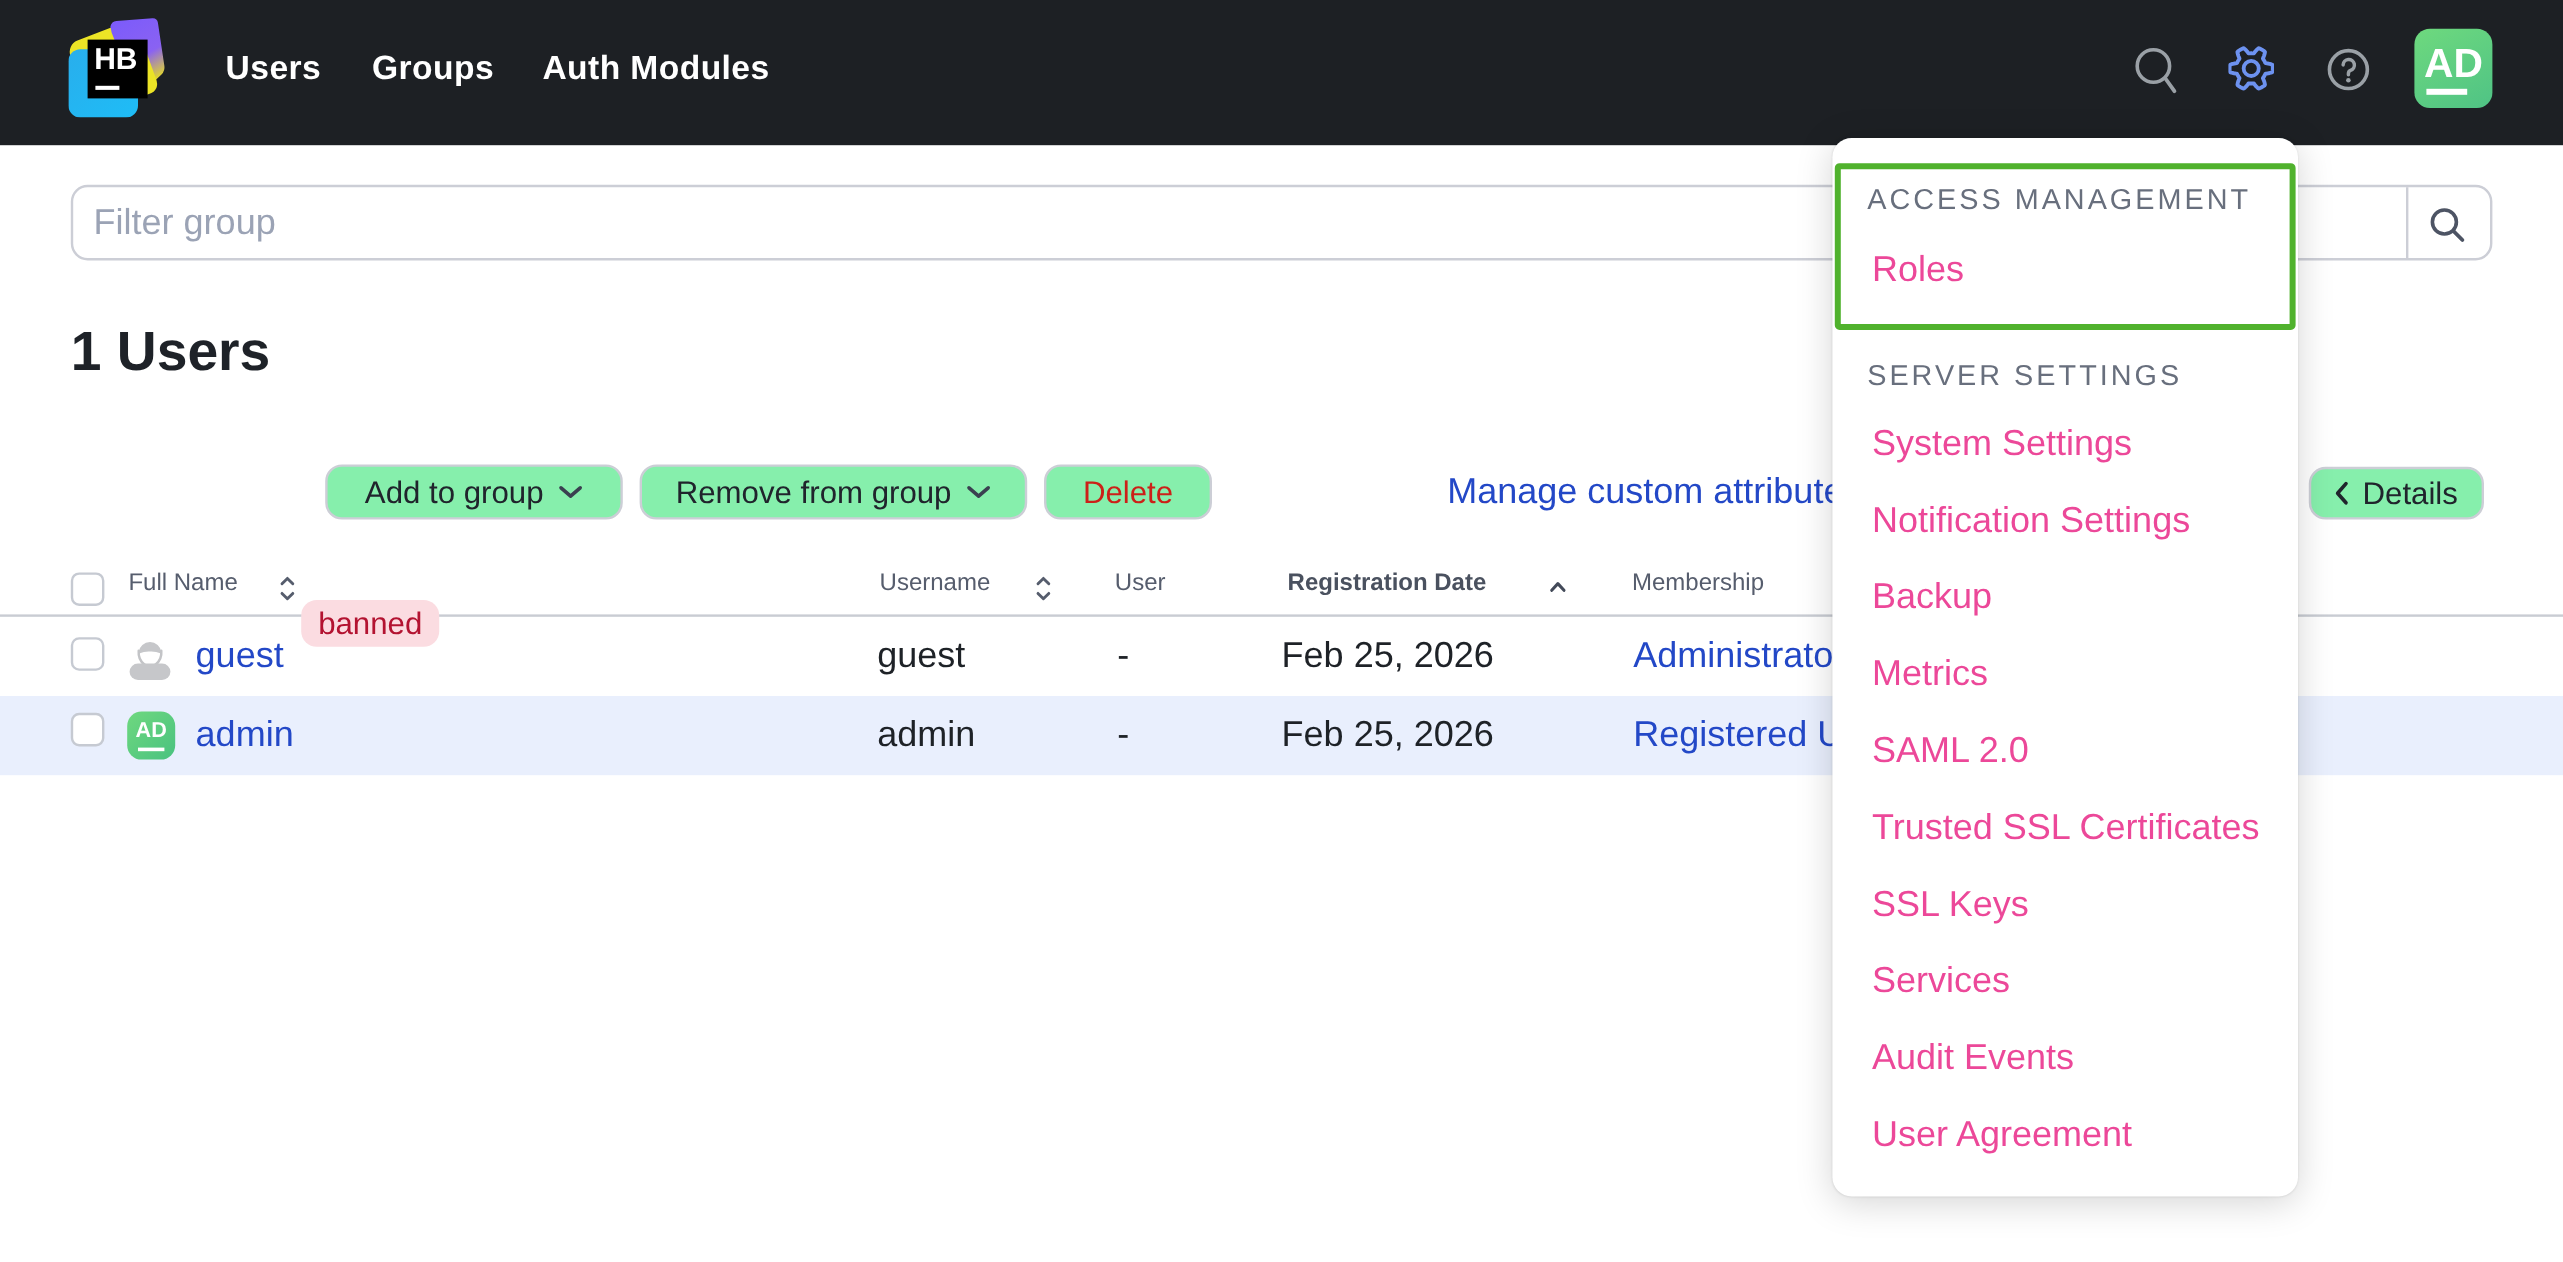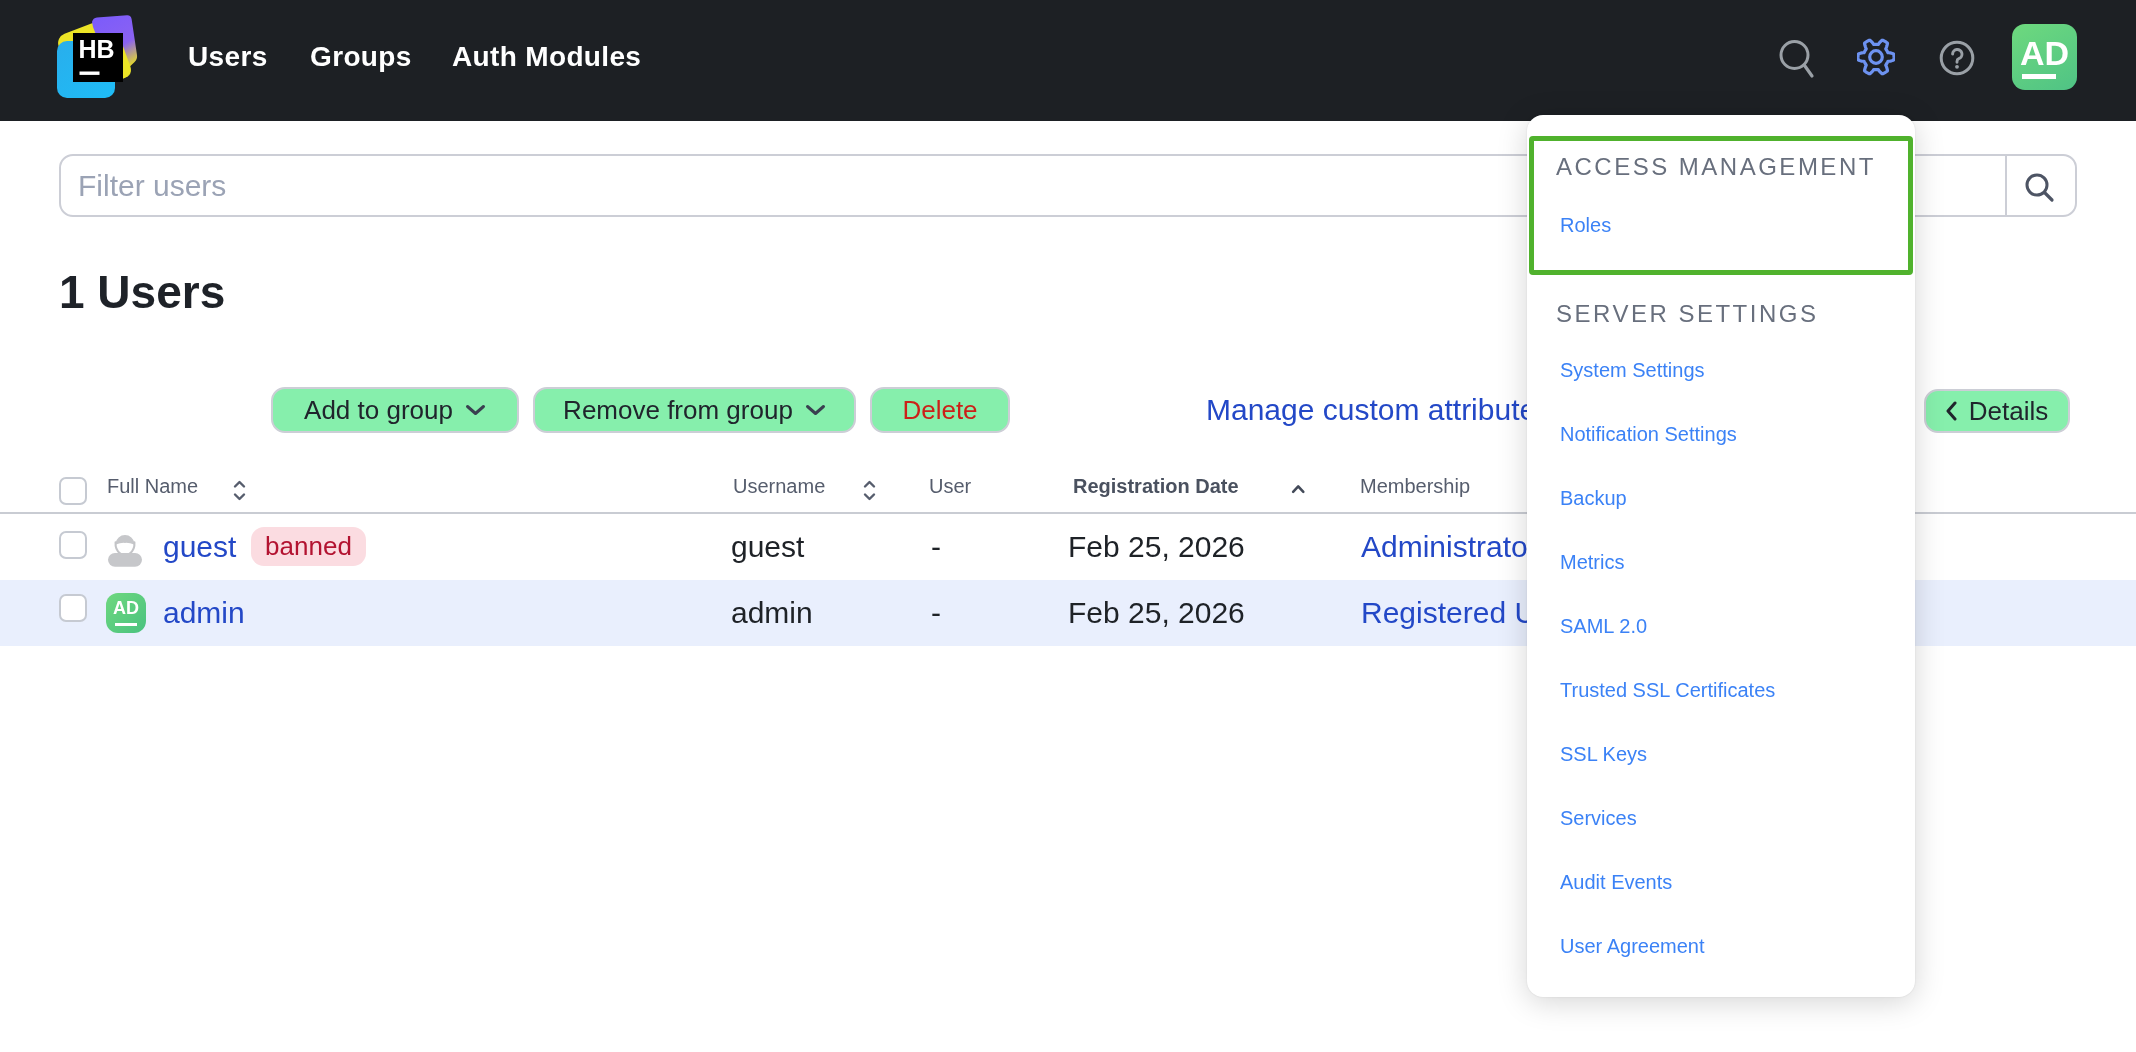--- a/index.html
+++ b/index.html
@@ -23,26 +23,26 @@
 #btn-del { left:870px; width:140px; color:#cc2018; }
 #btn-details { left:1924px; top:389px; width:146px; height:44px; }
 #managelink { position:absolute; left:1206px; top:387px; height:46px; line-height:46px; font-size:30px; color:#2348c7; }
 
 #tbl-headline { position:absolute; left:0; top:512px; width:2136px; height:2px; background:#c9ccd3; }
 .th { position:absolute; top:461px; height:51px; line-height:51px; font-size:20px; color:#565d6d; }
 .cell { position:absolute; height:66px; display:flex; align-items:center; font-size:30px; color:#1e2227; }
 #row2bg { position:absolute; left:0; top:580px; width:2136px; height:66px; background:#e9effd; }
 .cb { position:absolute; left:59px; width:28px; height:28px; border:2px solid #c6cad2; border-radius:7px; background:#fff; }
 a.lnk { color:#2348c7; text-decoration:none; }
-#badge { position:absolute; left:251px; top:527px; width:115px; height:39px; background:#fbdce1; border-radius:13px; color:#b31331; font-size:26px; display:flex; align-items:center; justify-content:center; }
+#badge { position:absolute; left:251px; top:500px; width:115px; height:39px; background:#fbdce1; border-radius:13px; color:#b31331; font-size:26px; display:flex; align-items:center; justify-content:center; }
 
 #panel { position:absolute; left:1527px; top:115px; width:388px; height:882px; background:#fff; border-radius:16px; box-shadow:0 5px 30px rgba(0,0,0,0.17), 0 0 2px rgba(0,0,0,0.10); }
 #greenbox { position:absolute; left:2px; top:21px; width:384px; height:139px; border:5px solid #50b22d; border-radius:4px; }
 .sect { position:absolute; left:29px; height:34px; line-height:34px; font-size:24px; letter-spacing:2.5px; color:#686f7d; }
-.mi { position:absolute; left:33px; height:34px; line-height:34px; font-size:20px; color:#3b82f6; }
+.mi { position:absolute; left:33px; height:34px; line-height:34px; font-size:30px; color:#ec4899; }
 </style>
 </head>
 <body>
 <div id="page">
   <div id="topbar">
     <svg class="abs" style="left:57px;top:15px" width="81" height="83" viewBox="0 0 81 83">
       <defs>
         <linearGradient id="gpur" x1="0.3" y1="0" x2="0.75" y2="1">
           <stop offset="0" stop-color="#7d5cfa"></stop>
             <stop offset="0.55" stop-color="#8a62f2"></stop>
@@ -82,21 +82,21 @@
       <circle cx="18" cy="26.8" r="1.9" fill="#9aa0a6"></circle>
     </svg>
     <div class="abs" style="left:2012px;top:24px;width:65px;height:66px;border-radius:13px;background:linear-gradient(150deg,#6ed97e,#4fc385);">
       <div style="position:absolute;left:0;width:65px;text-align:center;top:13px;font-size:34px;font-weight:bold;color:#fff;line-height:32px;">AD</div>
       <div style="position:absolute;left:10px;top:50px;width:34px;height:5px;background:#fff;"></div>
     </div>
   </div>
 
   <div id="filterbox"></div>
   <div id="filtersep"></div>
-  <div id="filterph">Filter users</div>
+  <div id="filterph">Filter group</div>
   <svg class="abs" style="left:2024px;top:172px" width="32" height="32" viewBox="0 0 32 32">
     <circle cx="13" cy="13" r="10" fill="none" stroke="#4d5464" stroke-width="3"></circle>
     <line x1="20.5" y1="20.5" x2="28" y2="28" stroke="#4d5464" stroke-width="3.2" stroke-linecap="round"></line>
   </svg>
 
   <div id="h1">1 Users</div>
 
   <div class="btn" id="btn-add">Add to group
     <svg width="21" height="12" viewBox="0 0 21 12">
         <path d="M2.5 2.5 L10.5 9.5 L18.5 2.5" fill="none" stroke="#3a4050" stroke-width="3" stroke-linecap="round" stroke-linejoin="round"></path>

